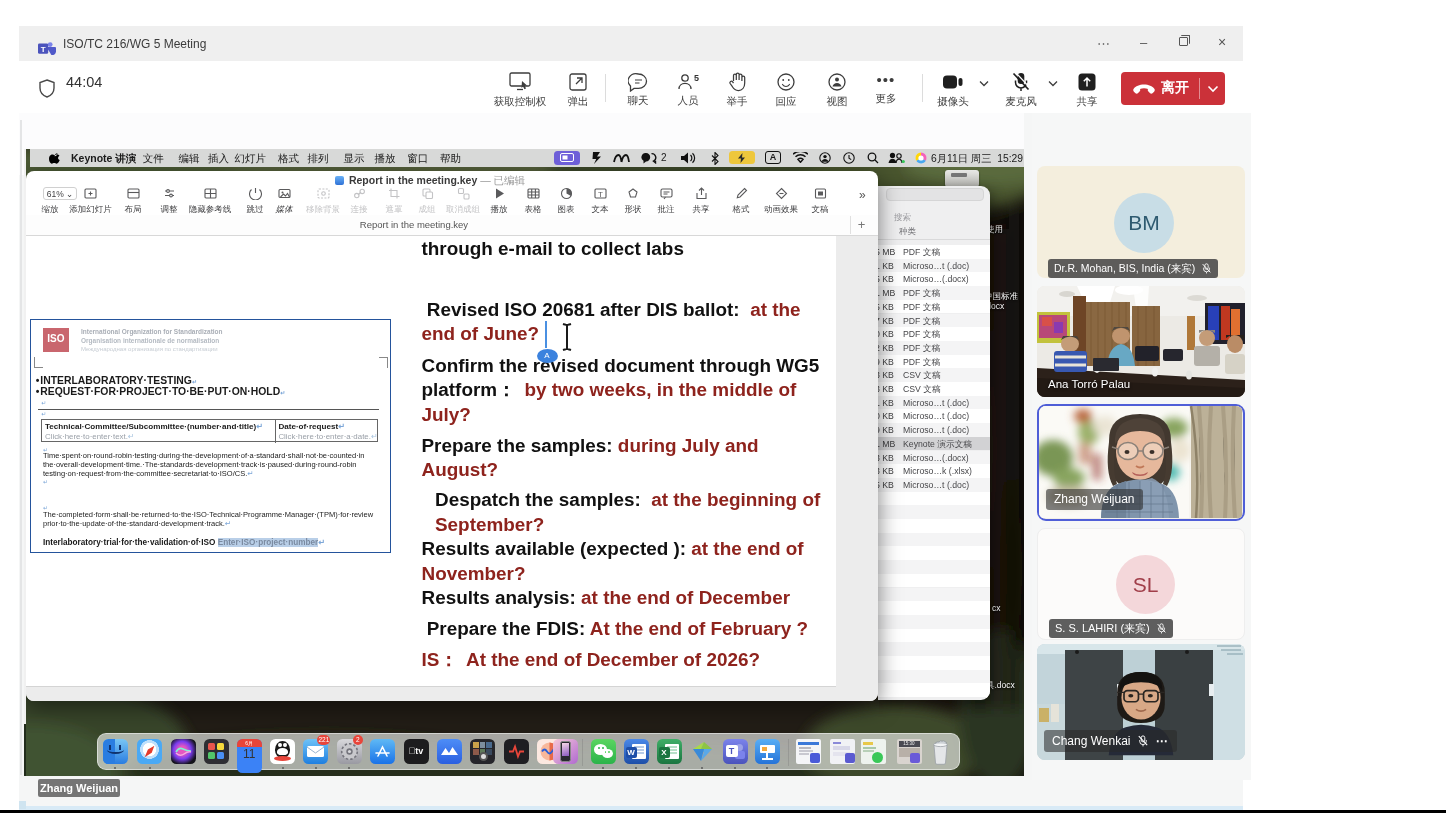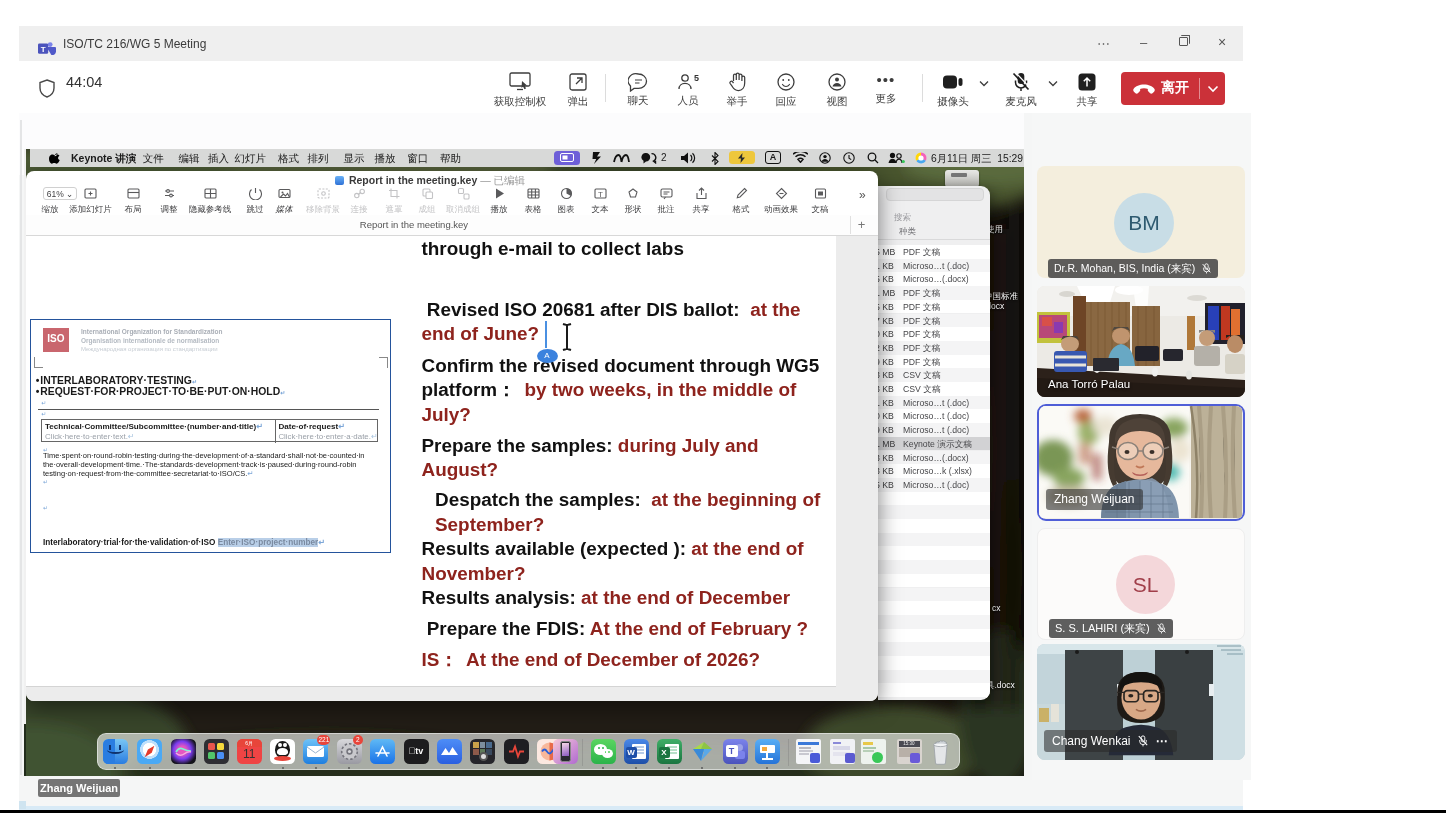--- a/index.html
+++ b/index.html
@@ -446,20 +446,21 @@
           <div class="abs" style="left:233px; top:0; width:1px; height:23px; background:#666;"></div>
           <div class="abs" style="left:2.6px; top:1px; font-size:8.1px; font-weight:bold; color:#1a1a1a; white-space:nowrap;">Technical·Committee/Subcommittee·(number·and·title)<span style="color:#7da7d8;">↵</span></div>
           <div class="abs" style="left:2.6px; top:12px; font-size:7.9px; color:#9aa0a8; white-space:nowrap;">Click·here·to·enter·text.<span style="color:#a8c4e0;">↵</span></div>
           <div class="abs" style="left:236px; top:1px; font-size:8.1px; font-weight:bold; color:#1a1a1a; white-space:nowrap;">Date·of·request<span style="color:#7da7d8;">↵</span></div>
           <div class="abs" style="left:236px; top:12px; font-size:7.9px; color:#9aa0a8; white-space:nowrap;">Click·here·to·enter·a·date.<span style="color:#a8c4e0;">↵</span></div>
         </div>
         <div class="abs" style="left:11.8px; top:126.3px; font-size:6px; color:#7da7d8;">↵</div>
         <div class="abs" style="left:11.8px; top:130.5px; width:335.5px; font-size:7.5px; color:#222; line-height:9.2px; text-align:justify;">Time·spent·on·round-robin·testing·during·the·development·of·a·standard·shall·not·be·counted·in the·overall·development·time.·The·standards·development·track·is·paused·during·round-robin testing·on·request·from·the·committee·secretariat·to·ISO/CS.<span style="color:#7da7d8;">↵</span></div>
         <div class="abs" style="left:11.8px; top:158px; font-size:6px; color:#7da7d8;">↵</div>
         <div class="abs" style="left:11.8px; top:184px; font-size:6px; color:#7da7d8;">↵</div>
+        <div class="abs" style="left:11.8px; top:190px; width:335.5px; font-size:7.5px; color:#222; line-height:9.2px;">The·completed·form·shall·be·returned·to·the·ISO·Technical·Programme·Manager·(TPM)·for·review prior·to·the·update·of·the·standard·development·track.<span style="color:#7da7d8;">↵</span></div>
         <div class="abs" style="left:11.8px; top:217px; font-size:8.2px; color:#1a1a1a; font-weight:bold; white-space:nowrap;">Interlaboratory·trial·for·the·validation·of·ISO&nbsp;<span style="background:#b9cfe8; color:#7a8aa0;">Enter·ISO·project·number</span><span style="color:#7da7d8;">↵</span></div>
       </div>
     </div>
   </div>
 
   <div class="abs" style="left:6px; top:0; width:994px; height:17.5px; background:#d8d9d8; font-size:10.5px; color:#1a1a1a;">
     <svg class="abs" style="left:19px; top:3px;" width="12" height="12" viewBox="0 0 12 12">
         <path d="M8.3 1.2 c-.7.05-1.55.5-2 1.06 c-.4.5-.8 1.3-.65 2.05 c.8.05 1.6-.4 2.1-.97 c.45-.55.75-1.33.55-2.14z M10.8 8.1 c-.3.7-.5 1-.9 1.6 c-.6.9-1.4 2-2.4 2 c-.9 0-1.1-.6-2.3-.6 c-1.2 0-1.5.6-2.3.6 c-1 0-1.7-1-2.3-1.85 C-.1 8.05-.3 5.4.7 4 c.6-1 1.6-1.6 2.6-1.6 c1 0 1.6.6 2.4.6 c.8 0 1.3-.6 2.4-.6 c.9 0 1.8.5 2.4 1.3 c-2.1 1.15-1.75 4.15.3 4.4z" fill="#000"></path>
       </svg>
     <div class="abs" style="left:41px; top:2.5px; font-weight:bold; white-space:nowrap;">Keynote 讲演</div>
@@ -560,21 +561,21 @@
           <path d="M5 14 q4 4 8 1 t7-2" stroke="#f7a8e0" stroke-width="1.4" fill="none"></path>
         </svg>
       </div>
     <div style="position:absolute;left:105.5px;top:5px;width:25px;height:25px;border-radius:5.5px;background:#2e2e33;overflow:visible;">
         <div style="position:absolute;left:4px;top:4px;width:17px;height:17px;background:conic-gradient(#e8554d 0 25%,#f5b63c 0 50%,#52c66a 0 75%,#4a90f5 0);border-radius:2px;-webkit-mask:radial-gradient(circle 2.5px at 4px 4px,#000 99%,transparent),radial-gradient(circle 2.5px at 13px 4px,#000 99%,transparent);"></div>
         <div style="position:absolute;left:4px;top:4px;width:7px;height:7px;background:#e8554d;border-radius:1.5px;"></div>
         <div style="position:absolute;left:13px;top:4px;width:7px;height:7px;background:#f5d93c;border-radius:1.5px;"></div>
         <div style="position:absolute;left:4px;top:13px;width:7px;height:7px;background:#52c66a;border-radius:1.5px;"></div>
         <div style="position:absolute;left:13px;top:13px;width:7px;height:7px;background:#4a90f5;border-radius:1.5px;"></div>
       </div>
-    <div style="position:absolute;left:138.7px;top:5px;width:25px;height:25px;border-radius:5.5px;background:#ef4444;overflow:visible;">
+    <div style="position:absolute;left:138.7px;top:5px;width:25px;height:34px;border-radius:5.5px;background:#3b82f6;overflow:visible;">
         <div style="position:absolute;left:0;top:0;width:25px;height:8px;background:#e8453a;border-radius:5.5px 5.5px 0 0;color:#fff;font-size:5px;text-align:center;line-height:8px;">6月</div>
         <div style="position:absolute;left:0;top:8px;width:25px;text-align:center;font-size:12px;color:#333;">11</div>
       </div>
     <div style="position:absolute;left:172.2px;top:5px;width:25px;height:25px;border-radius:5.5px;background:#fff;overflow:visible;">
         <div style="position:absolute;left:5px;top:2px;width:15px;height:17px;background:#1a1a1a;border-radius:50% 50% 45% 45%;"></div>
         <div style="position:absolute;left:8px;top:4px;width:3.5px;height:4px;background:#fff;border-radius:50%;"></div>
         <div style="position:absolute;left:13px;top:4px;width:3.5px;height:4px;background:#fff;border-radius:50%;"></div>
         <div style="position:absolute;left:7px;top:9px;width:11px;height:7px;background:#fff;border-radius:50% 50% 40% 40%;"></div>
         <div style="position:absolute;left:4px;top:17px;width:17px;height:5px;background:#e8453a;border-radius:50%;"></div>
       </div>

